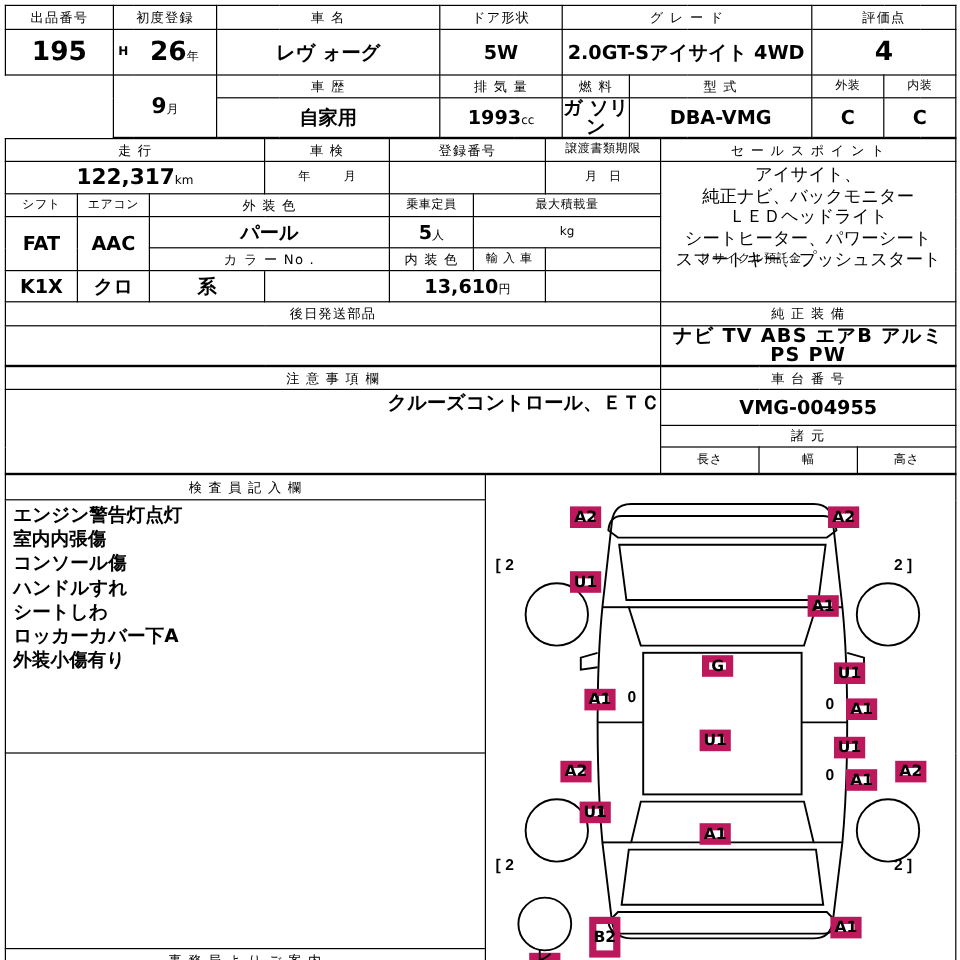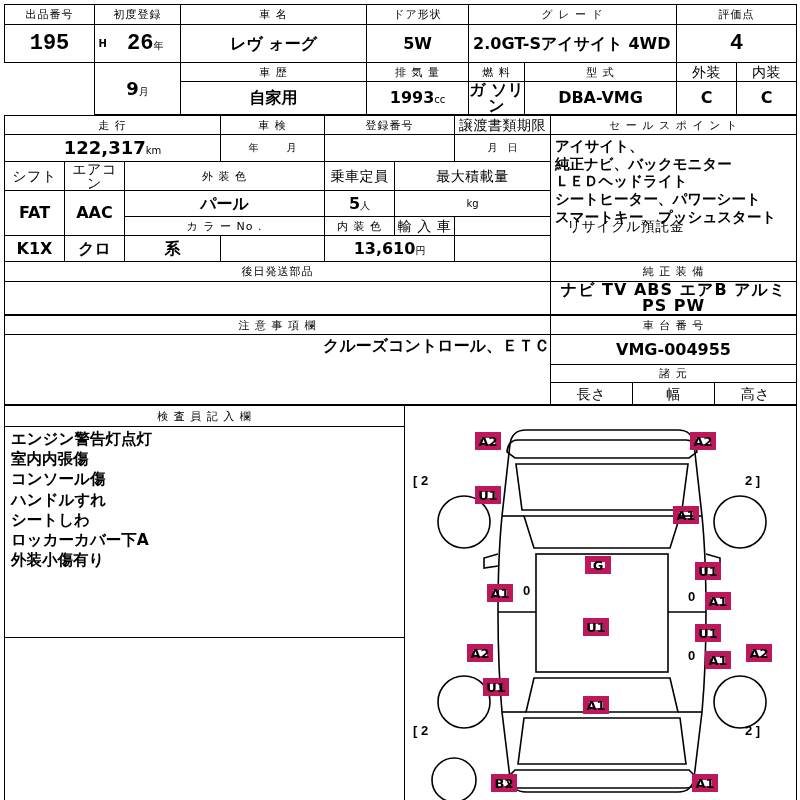--- a/index.html
+++ b/index.html
@@ -22,32 +22,32 @@
     table-layout: fixed;
   }
   table.grid td {
     border: 1px solid #000;
     text-align: center;
     vertical-align: middle;
     padding: 0;
     line-height: 1.0;
   }
   .lbl { font-size: 11px; letter-spacing: 1px; }
-  .lbl-sm { font-size: 14px; letter-spacing: 0.5px; }
+  .lbl-sm { font-size: 10px; letter-spacing: 0.5px; }
   .val { font-size: 18px; font-weight: bold; }
-  .val-lg { font-size: 22px; font-weight: bold; font-family: Liberation Mono, monospace; }
+  .val-lg { font-size: 22px; font-weight: bold; }
   .val-md { font-size: 16px; font-weight: bold; }
   .sub { font-size: 10px; font-weight: normal; }
   .rt { text-align: right; padding-right: 6px; }
   .lt { text-align: left; padding-left: 6px; margin-top: 36px; }
   .nb { border: none !important; }
   .sup { font-size: 10px; vertical-align: top; font-weight: bold; }
 
   
-  .sales-list { text-align: left; padding: 3px 4px; font-size: 14.5px; line-height: 1.22; font-weight: bold; }
+  .sales-list { text-align: center; padding: 3px 4px; font-size: 14.5px; line-height: 1.22; font-weight: normal; }
   .eq-row { font-size: 16px; font-weight: bold; letter-spacing: 1px; }
 
   
   .note-line { text-align: right; padding-left: 6px; font-size: 16px; font-weight: bold; }
   .inspect-list { text-align: left; padding: 2px 6px; font-size: 15.5px; line-height: 1.30; font-weight: bold; }
   #diagram { position: relative; width: 100%; height: 100%; }
   .dg-label {
     position: absolute;
     font-size: 13px;
     font-weight: bold;
@@ -308,21 +308,21 @@
                 <div class="dg-box" style="left: 178px; top: 212px; width: 26px; height: 18px;">U1</div>
                 <div class="dg-box" style="left: 290px; top: 218px; width: 26px; height: 18px;">U1</div>
                 <div class="dg-box" style="left: 62px; top: 238px; width: 26px; height: 18px;">A2</div>
                 <div class="dg-label" style="left: 283px; top: 243px;">0</div>
                 <div class="dg-box" style="left: 300px; top: 245px; width: 26px; height: 18px;">A1</div>
                 <div class="dg-box" style="left: 341px; top: 238px; width: 26px; height: 18px;">A2</div>
                 <div class="dg-box" style="left: 78px; top: 272px; width: 26px; height: 18px;">U1</div>
                 <div class="dg-box" style="left: 178px; top: 290px; width: 26px; height: 18px;">A1</div>
                 <div class="dg-label" style="left: 8px; top: 318px;">[ 2</div>
                 <div class="dg-label" style="left: 340px; top: 318px;">2 ]</div>
-                <div class="dg-box" style="left: 86px; top: 368px; width: 26px; height: 18px;">B2</div>
+                <div class="dg-box" style="left: 86px; top: 368px; width: 26px; height: 34px;">B2</div>
                 <div class="dg-box" style="left: 287px; top: 368px; width: 26px; height: 18px;">A1</div>
                 <div class="dg-box" style="left: 36px; top: 398px; width: 26px; height: 18px;">レス</div>
               </div>
         </div>
       </td>
     </tr>
     <tr style="height:190px">
       <td style="vertical-align:top">
         <div class="inspect-list">
           <div>エンジン警告灯点灯</div>

